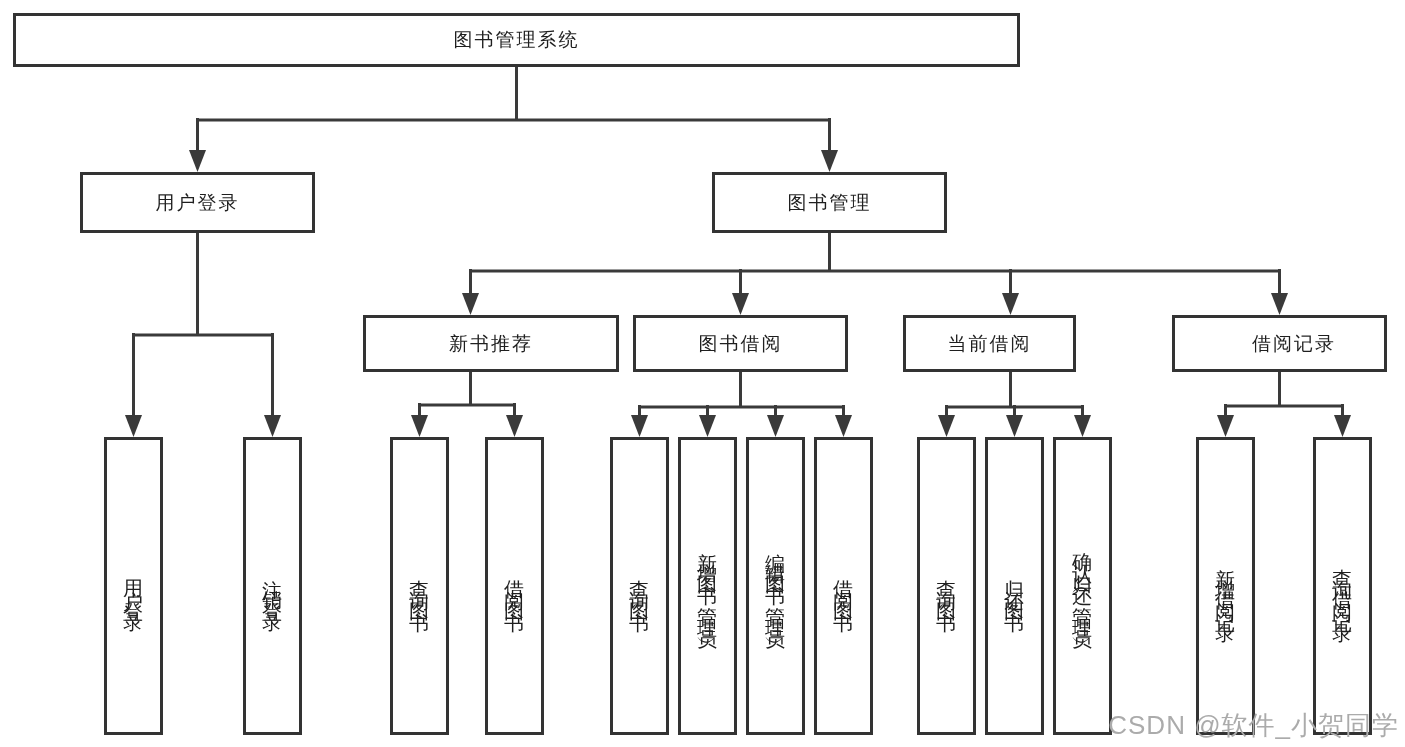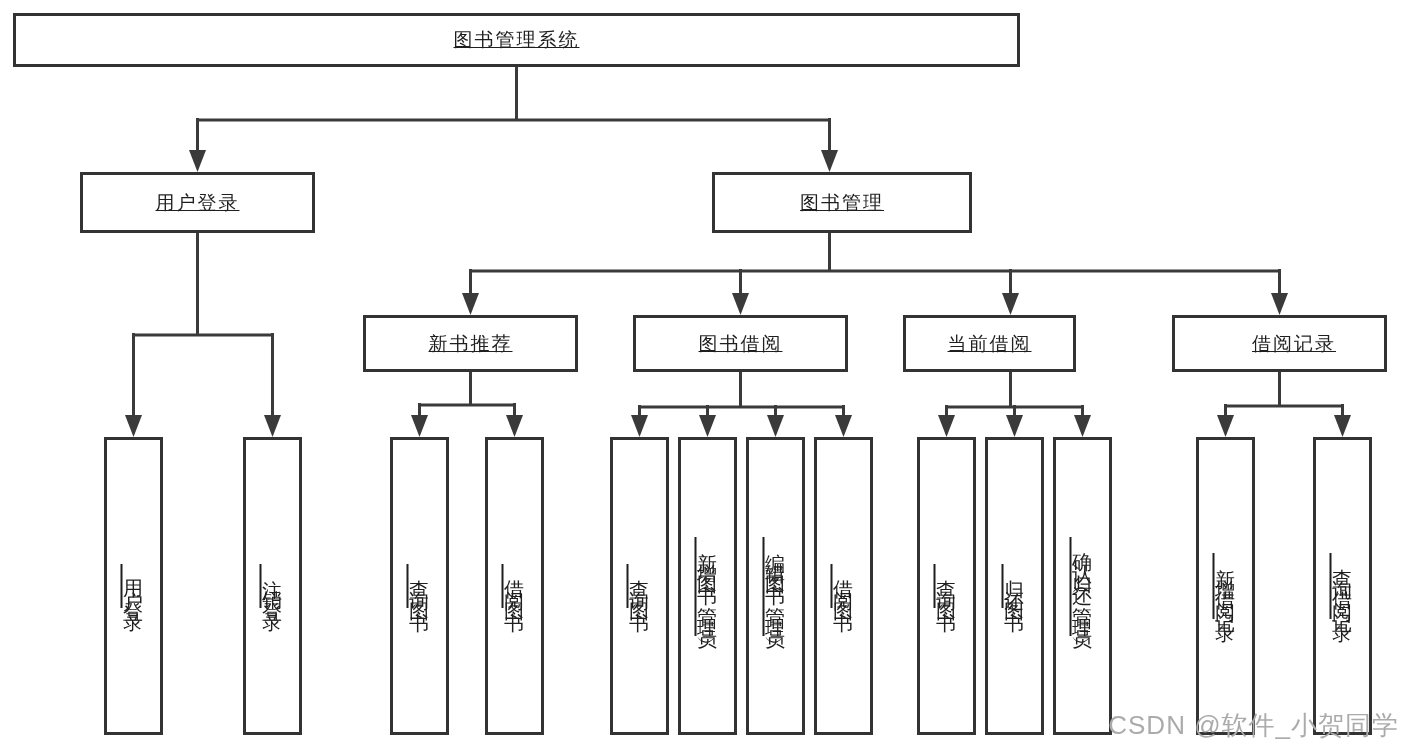--- a/index.html
+++ b/index.html
@@ -12,36 +12,35 @@
   }
   .connectors{position:absolute;left:0;top:0;width:1405px;height:747px;z-index:1;}
   .box{
     position:absolute;
     box-sizing:border-box;
     border:3px solid #333333;
     background:#ffffff;
     display:flex;align-items:center;justify-content:center;
     color:#1f1f1f;
     z-index:2;
-    text-decoration:underline;
   }
   .hlabel{font-size:19px;letter-spacing:2px;white-space:nowrap;}
   .leaf .vlabel{
     writing-mode:vertical-rl;
     text-orientation:mixed;
     font-size:20px;
     letter-spacing:11px;
     line-height:1.2;
     white-space:nowrap;
   }
   
   .n-root{left:13px;top:13px;width:1007px;height:54px;}
   .n-userlogin{left:80px;top:172px;width:235px;height:61px;}
-  .n-bookmgmt{left:712px;top:172px;width:260px;height:61px;}
-  .n-s0{left:363px;top:315px;width:215px;height:57px;}
+  .n-bookmgmt{left:712px;top:172px;width:235px;height:61px;}
+  .n-s0{left:363px;top:315px;width:256px;height:57px;}
   .n-s1{left:633px;top:315px;width:215px;height:57px;}
   .n-s2{left:903px;top:315px;width:173px;height:57px;}
   .n-s3{left:1172px;top:315px;width:215px;height:57px;padding-left:29px;}
   .leaf{top:437px;width:59px;height:298px;}
   .n-l-a0{left:104px;} .n-l-a1{left:243px;}
   .n-l-b0{left:390px;} .n-l-b1{left:485px;}
   .n-l-c0{left:610px;} .n-l-c1{left:678px;} .n-l-c2{left:746px;} .n-l-c3{left:814px;}
   .n-l-d0{left:917px;} .n-l-d1{left:985px;} .n-l-d2{left:1053px;}
   .n-l-e0{left:1196px;} .n-l-e1{left:1313px;}
   .watermark{

